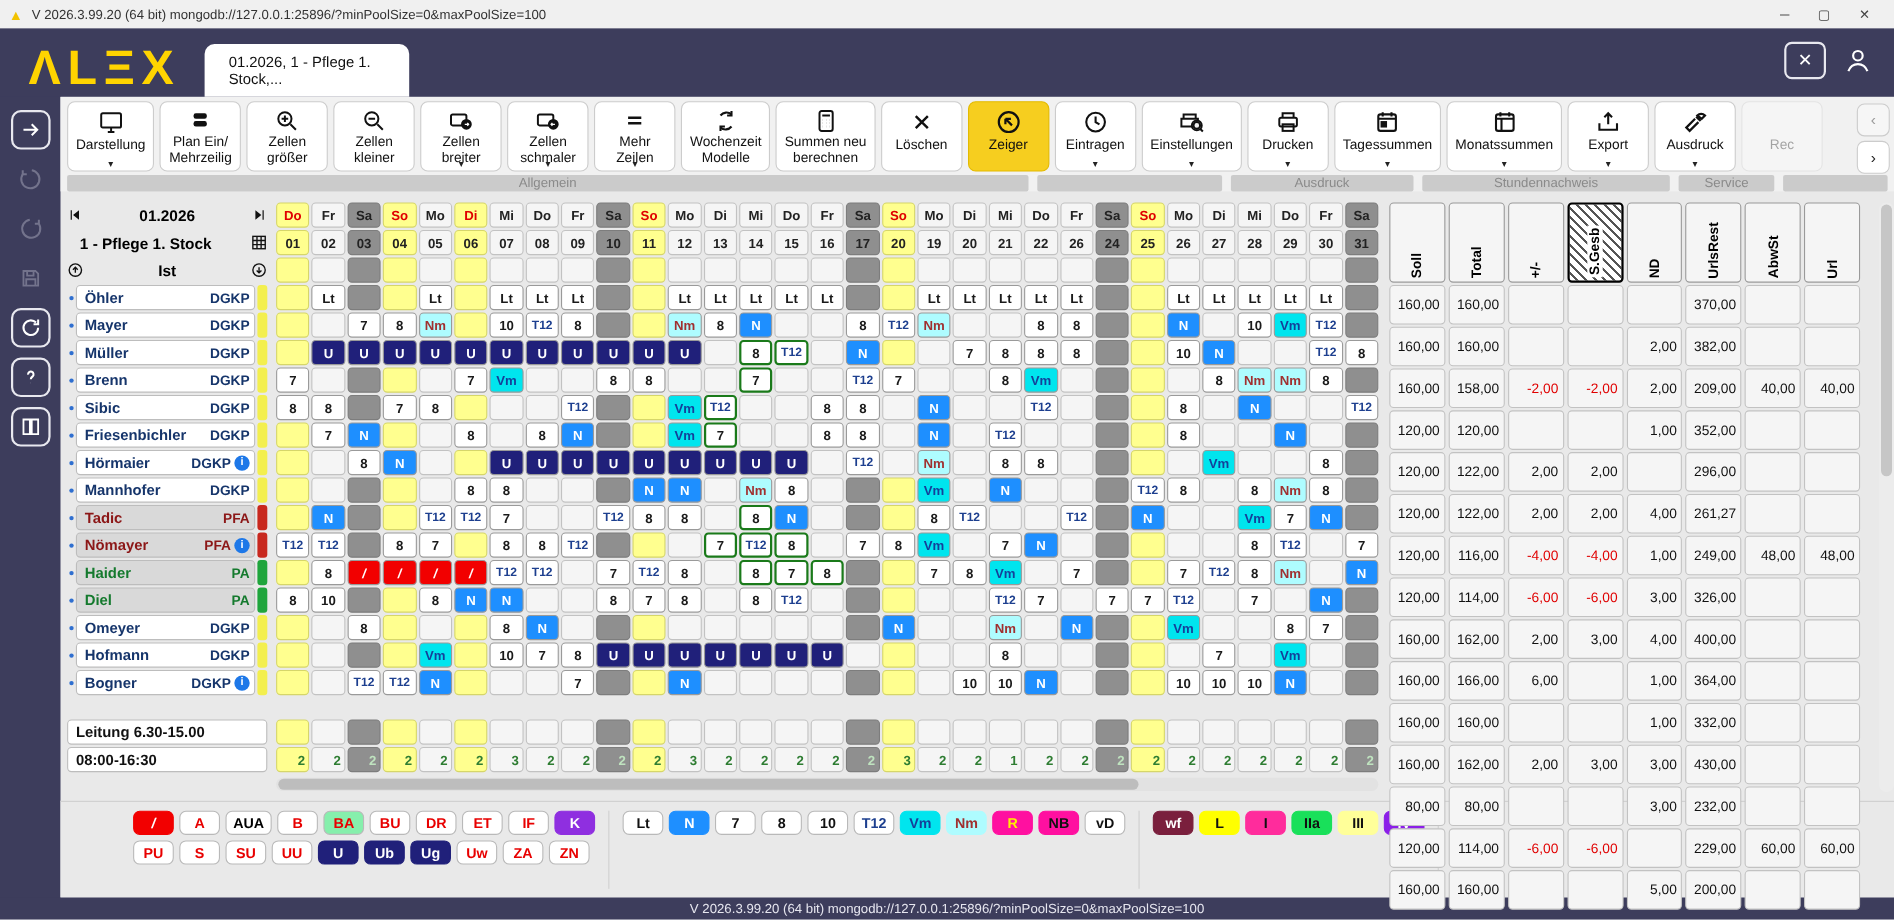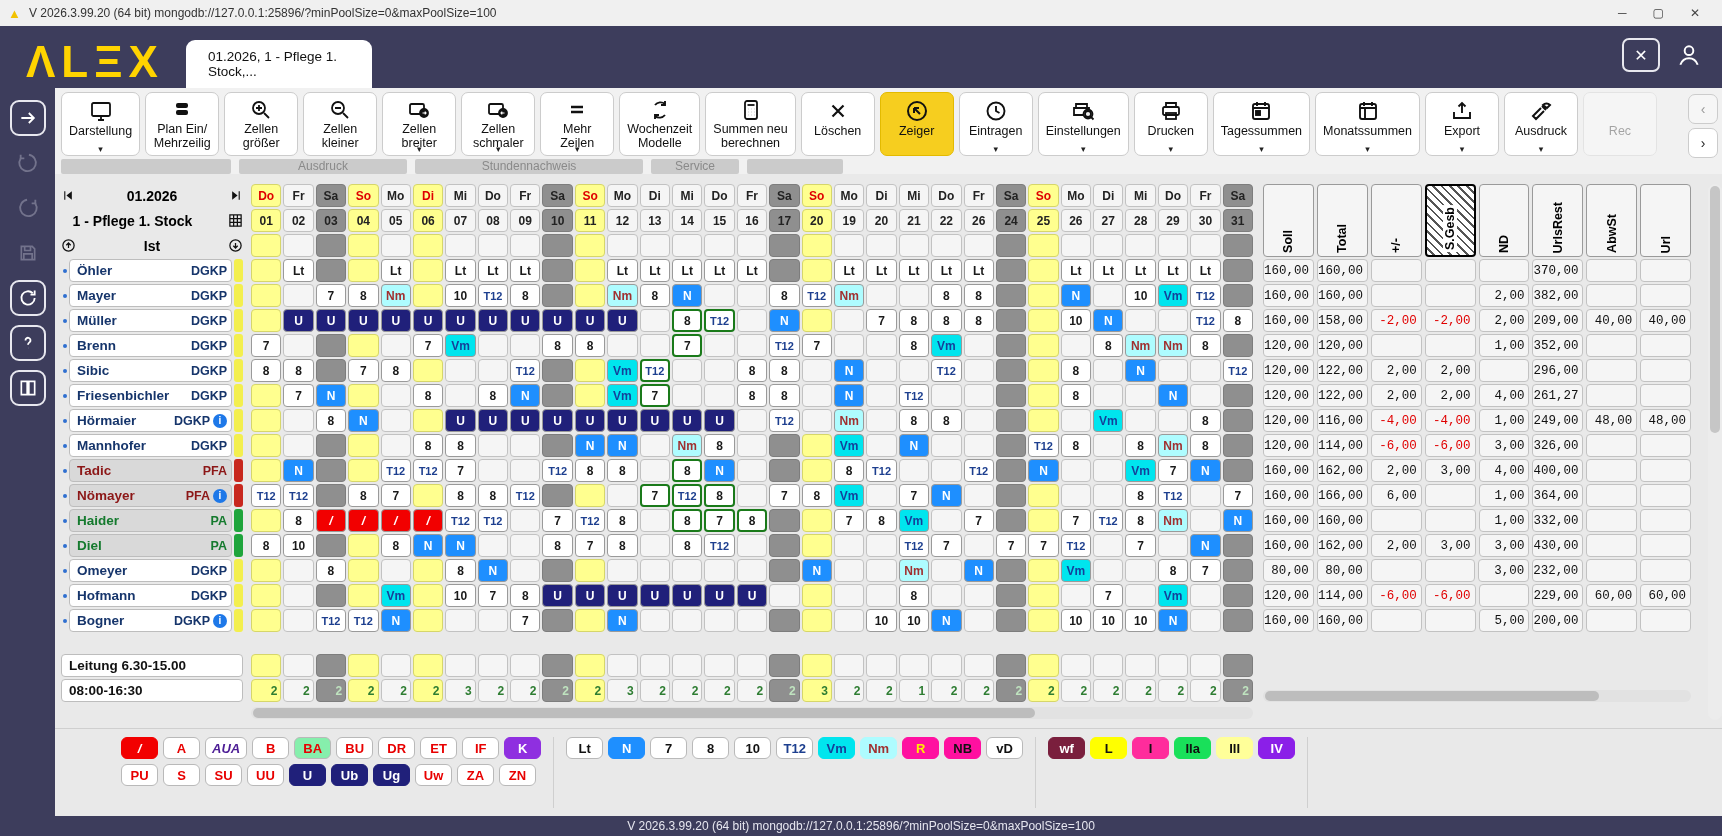--- a/index.html
+++ b/index.html
@@ -72,21 +72,21 @@
   .mark i { width:4px; height:4px; border-radius:50%; background:#2f6fd0; }
   .namebox { flex:1; background:#fff; border:1px solid #bdbdbd; border-radius:4px; display:flex; align-items:center; padding:0 4px 0 7px; font-weight:bold; font-size:13.5px; color:#16356b; overflow:hidden; }
   .namebox .nm { flex:1; white-space:nowrap; }
   .namebox .role { font-size:12.5px; }
   .namebox.alt { background:#d9d9d9; }
   .role-dgkp { color:#16356b; } .role-pfa { color:#8c1717; } .role-pa { color:#157a2e; }
   .nm-pfa { color:#8c1717; } .nm-pa { color:#157a2e; }
   .strip { width:9px; border-radius:3px; margin-left:2px; }
   .infoi { width:14px; height:14px; border-radius:50%; background:#1e78e8; color:#fff; font-size:10px; font-weight:bold; display:flex; align-items:center; justify-content:center; margin-left:3px; flex:0 0 auto; }
 
-  .sgrid { display:grid; grid-template-columns:repeat(8,1fr); gap:3px; height:23px; margin-bottom:2px; flex:0 0 auto;font-family:Liberation Mono, monospace; }
+  .sgrid { display:grid; grid-template-columns:repeat(8,1fr); gap:3px; height:36px; margin-bottom:2px; flex:0 0 auto; }
   .scell { background:#f5f5f5; border:1px solid #c2c2c2; border-radius:4px; display:flex; align-items:center; justify-content:flex-end; padding-right:4px; font-size:12.5px; color:#111; }
   .scell.neg { color:#e00000; }
   .sumhdr { display:grid; grid-template-columns:repeat(8,1fr); gap:3px; height:73px; margin-bottom:2px; flex:0 0 auto; }
   .sumhdr .hc { background:#f5f5f5; border:1px solid #9a9a9a; border-radius:4px; display:flex; align-items:flex-end; justify-content:center; padding-bottom:3px; }
   .sumhdr .hc span { writing-mode:vertical-rl; transform:rotate(180deg); font-weight:bold; font-size:12.5px; color:#000; white-space:nowrap; }
   .sumhdr .hc.hatch { background:repeating-linear-gradient(45deg,#fff 0 4px,#555 4px 6px); border:2px solid #000; }
   .sumhdr .hc.hatch span { background:#fff; padding:2px 0; }
 
   .gapline { height:20px; flex:0 0 auto; }
   .hscroll { height:12px; background:#e2e2e2; border-radius:6px; margin-top:3px; position:relative; flex:0 0 auto; }
@@ -370,20 +370,21 @@
             <div class="tb-btn ghost">
               <div class="ic"></div>
               <div class="lb">Rec</div>
             </div>
           </div>
         <div class="tb-chevrons">
           <div class="chv">‹</div>
           <div class="chv dark">›</div>
         </div>
         <div class="tb-groups" id="tbgroups">
+            <div class="tb-seg" style="width: 884px;">Allgemein</div>
             <div class="tb-seg" style="width: 170px;"></div>
             <div class="tb-seg" style="width: 168px;">Ausdruck</div>
             <div class="tb-seg" style="width: 228px;">Stundennachweis</div>
             <div class="tb-seg" style="width: 88px;">Service</div>
             <div class="tb-seg" style="width: 96px;"></div>
           </div>
       </div>
 
       <div class="plan">
         <div class="plan-left" id="planleft">
@@ -1448,21 +1449,21 @@
         <div class="vscroll">
             <div class="thumb"></div>
           </div>
       </div>
 
       <div class="legendbar" id="legend">
           <div class="lgroup">
             <div class="lrow">
               <div class="chip" style="background: rgb(242, 0, 0); color: rgb(255, 255, 255); border-color: rgb(242, 0, 0); font-style: italic;">/</div>
               <div class="chip" style="background: rgb(255, 255, 255); color: rgb(232, 0, 0);">A</div>
-              <div class="chip" style="background: rgb(255, 255, 255); color: #4c1d95; font-style: italic;">AUA</div>
+              <div class="chip" style="background: rgb(255, 255, 255); color: #000000;">AUA</div>
               <div class="chip" style="background: rgb(255, 255, 255); color: rgb(232, 0, 0);">B</div>
               <div class="chip" style="background: #86efac; color: rgb(232, 0, 0);">BA</div>
               <div class="chip" style="background: rgb(255, 255, 255); color: rgb(232, 0, 0);">BU</div>
               <div class="chip" style="background: rgb(255, 255, 255); color: rgb(232, 0, 0);">DR</div>
               <div class="chip" style="background: rgb(255, 255, 255); color: rgb(232, 0, 0);">ET</div>
               <div class="chip" style="background: rgb(255, 255, 255); color: rgb(232, 0, 0);">IF</div>
               <div class="chip" style="background: rgb(143, 47, 224); color: rgb(255, 255, 255); border-color: rgb(143, 47, 224);">K</div>
             </div>
             <div class="lrow">
               <div class="chip" style="background: rgb(255, 255, 255); color: rgb(232, 0, 0);">PU</div>

